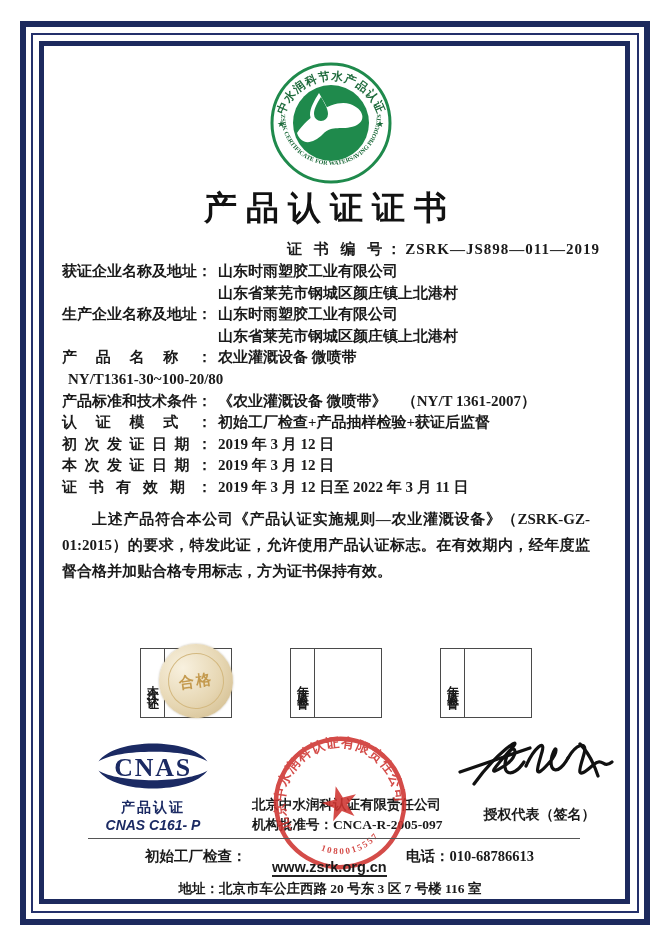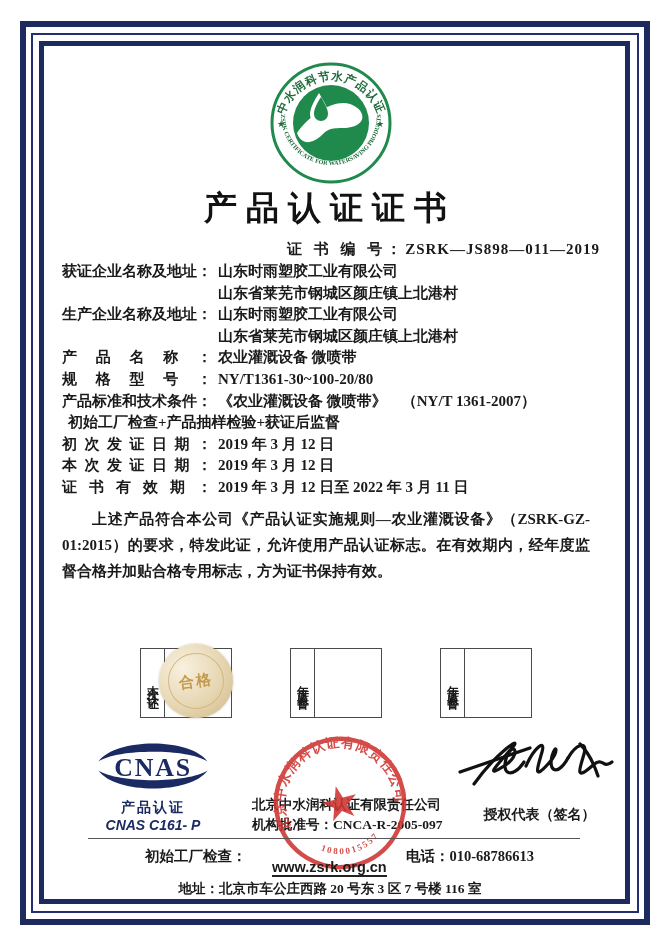--- a/index.html
+++ b/index.html
@@ -127,28 +127,28 @@
       </div>
     <div class="frow">
         <span class="flabel"></span>
         <span class="fvalue">山东省莱芜市钢城区颜庄镇上北港村</span>
       </div>
     <div class="frow">
         <span class="flabel">产品名称：</span>
         <span class="fvalue">农业灌溉设备 微喷带</span>
       </div>
     <div class="frow">
-        <span class="flabel">规格型号：</span>
         <span class="fvalue">NY/T1361-30~100-20/80</span>
       </div>
     <div class="frow">
         <span class="flabel">产品标准和技术条件：</span>
         <span class="fvalue">《农业灌溉设备 微喷带》　（NY/T 1361-2007）</span>
       </div>
     <div class="frow">
+        <span class="flabel">认证模式：</span>
         <span class="fvalue">初始工厂检查+产品抽样检验+获证后监督</span>
       </div>
     <div class="frow">
         <span class="flabel">初次发证日期：</span>
         <span class="fvalue">2019 年 3 月 12 日</span>
       </div>
     <div class="frow">
         <span class="flabel">本次发证日期：</span>
         <span class="fvalue">2019 年 3 月 12 日</span>
       </div>

